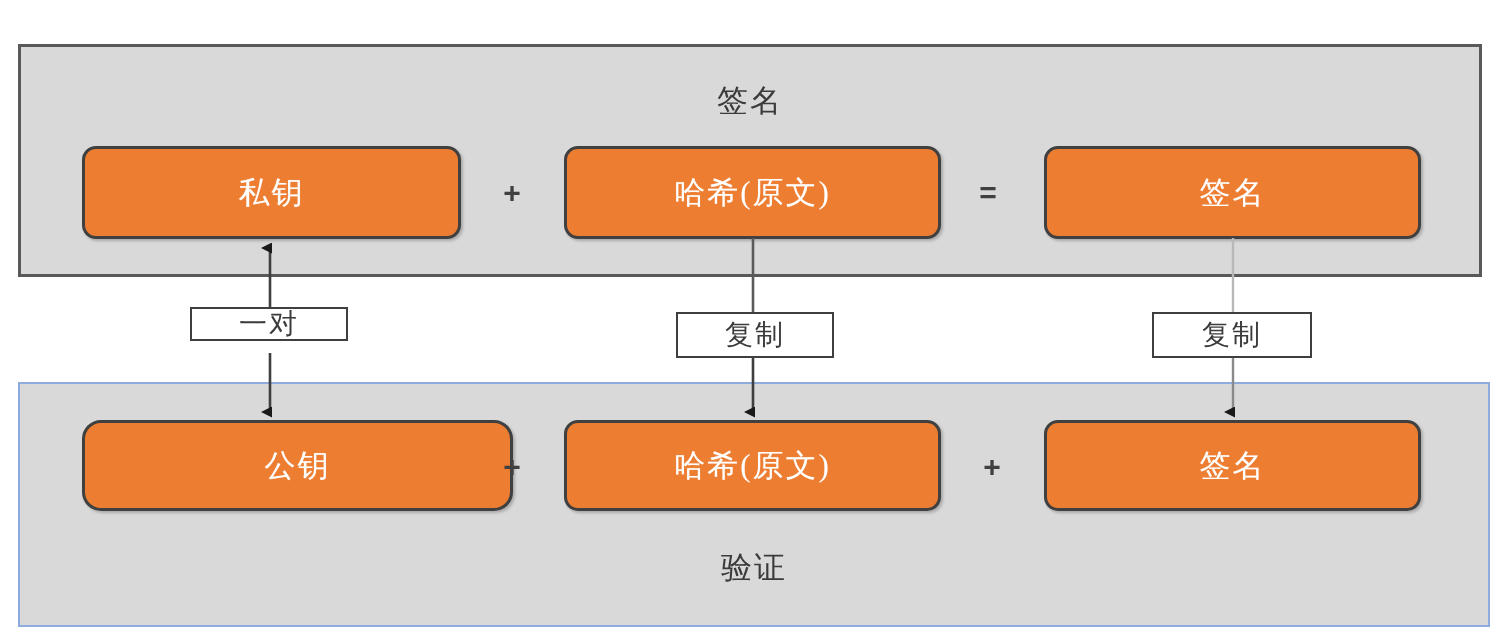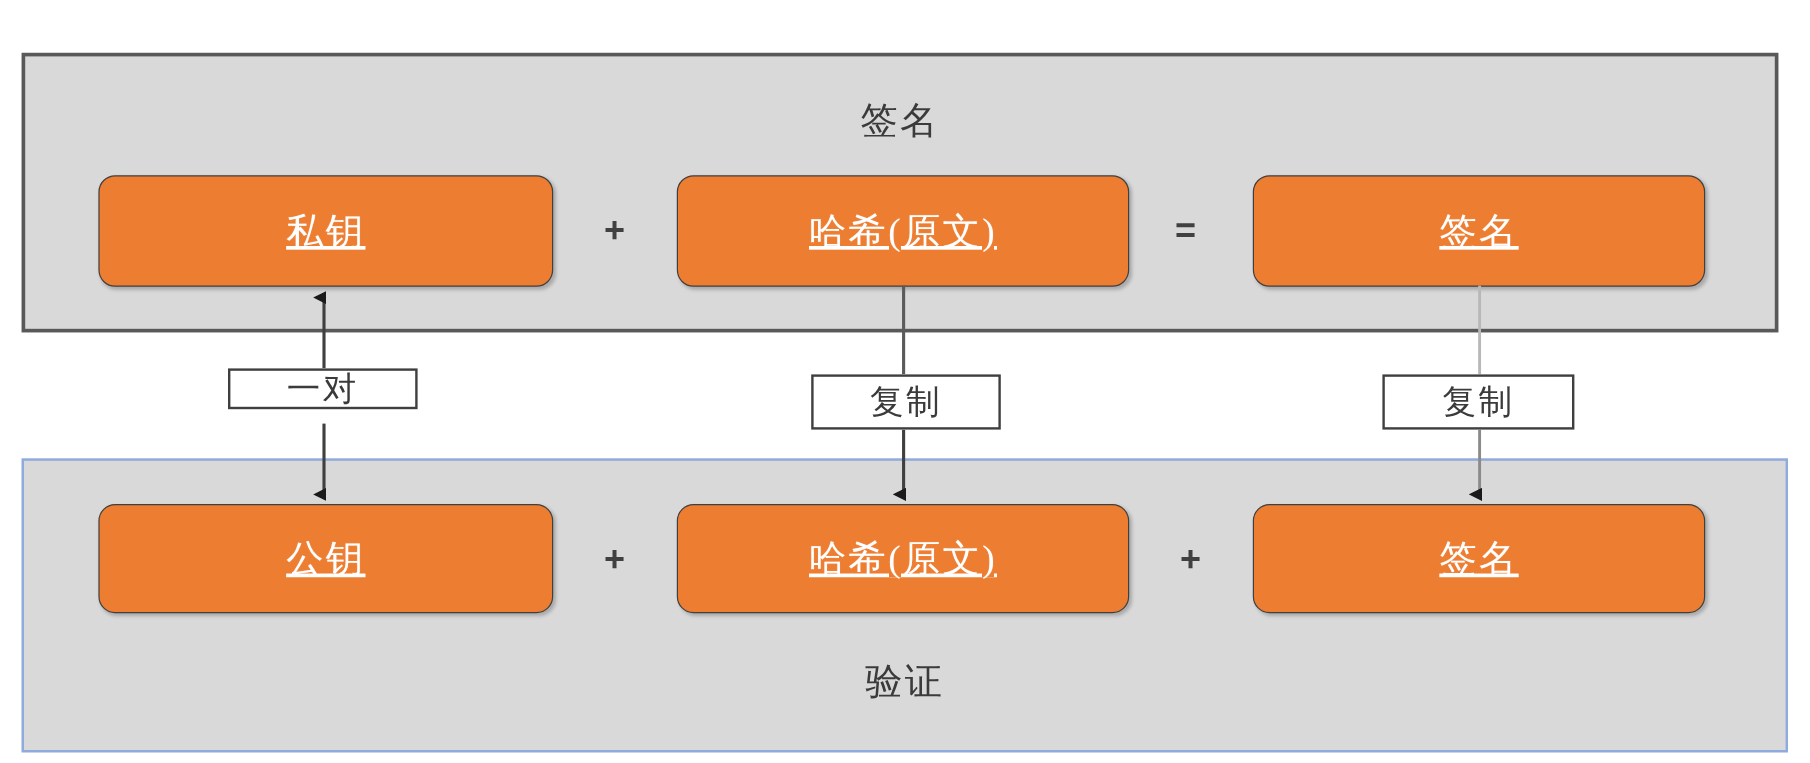--- a/index.html
+++ b/index.html
@@ -53,41 +53,40 @@
     letter-spacing: 2px;
     line-height: 1;
   }
   .panel-sign .panel-title { top: 38px; }
   .panel-verify .panel-title { bottom: 42px; }
 
   
   .obox {
     position: absolute;
     background: #ed7d31;
-    border: 1px solid #404040;
+    border: 3px solid #404040;
     border-radius: 14px;
     box-shadow: 2px 2px 3px rgba(0,0,0,0.22);
     color: #ffffff;
     font-size: 31px;
     letter-spacing: 2px;
     display: flex;
     align-items: center;
     justify-content: center;
     box-sizing: border-box;
     text-shadow: 0 0 1px rgba(255,255,255,0.35);
-    text-decoration: underline;
   }
 
   
   .box-priv  { left: 82px;   top: 130px; width: 379px; height: 93px; }
   .box-hash1 { left: 564px;  top: 130px; width: 377px; height: 93px; }
   .box-sig1  { left: 1044px; top: 130px; width: 377px; height: 93px; }
 
   
-  .box-pub   { left: 82px;   top: 404px; width: 379px; height: 91px; }
+  .box-pub   { left: 82px;   top: 404px; width: 431px; height: 91px; border-radius: 19px; }
   .box-hash2 { left: 564px;  top: 404px; width: 377px; height: 91px; }
   .box-sig2  { left: 1044px; top: 404px; width: 377px; height: 91px; }
 
   
   .op {
     position: absolute;
     font-size: 30px;
     font-weight: bold;
     color: #404040;
     font-family: "Liberation Sans", sans-serif;

